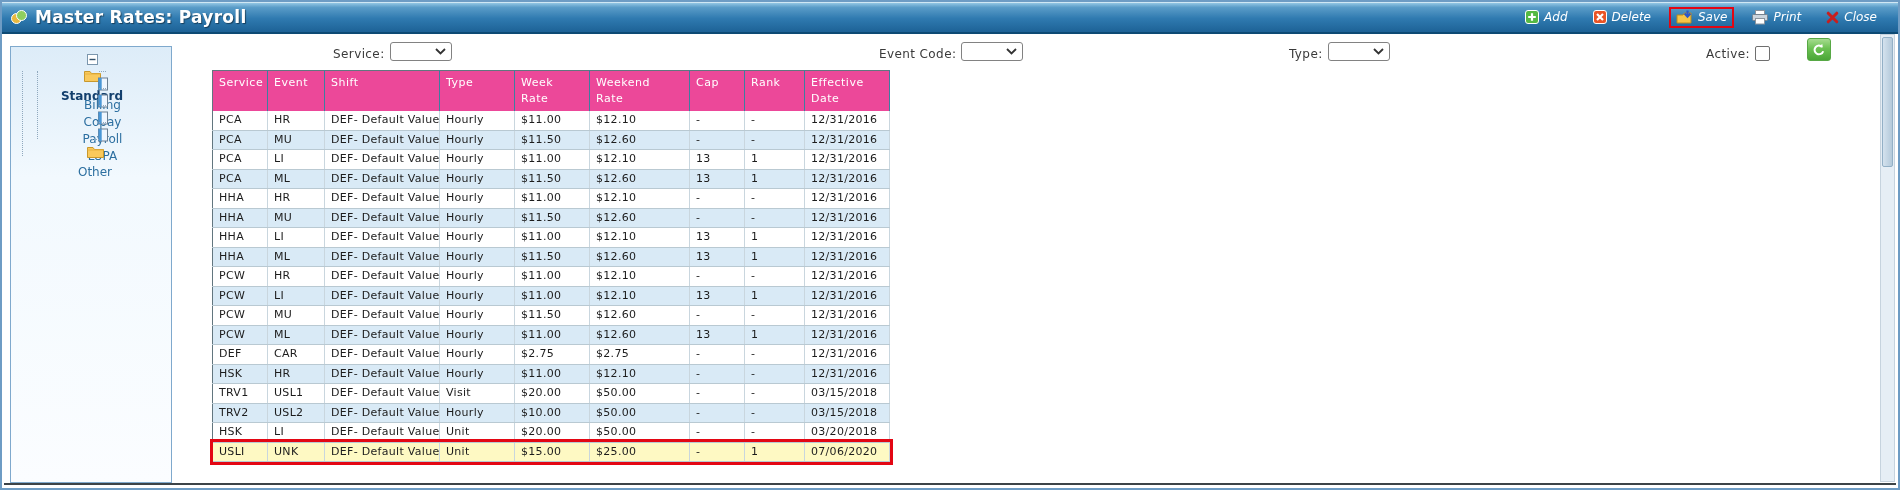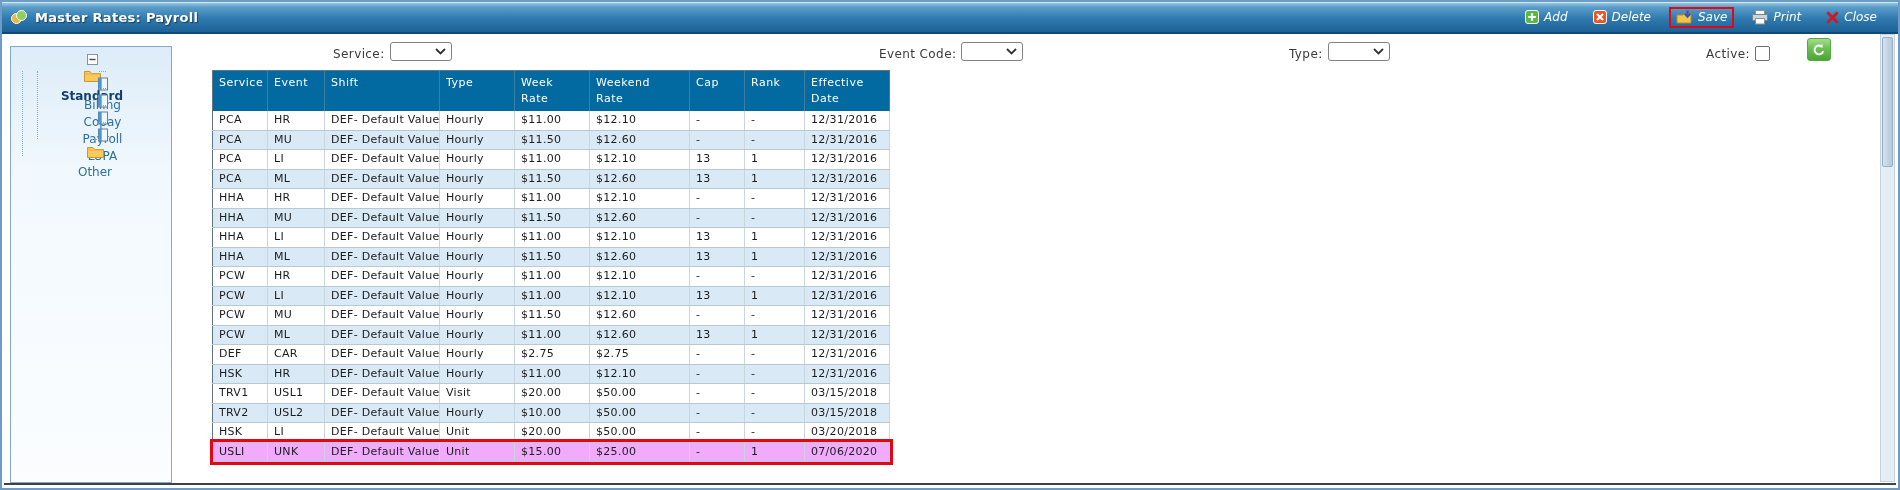--- a/index.html
+++ b/index.html
@@ -5,21 +5,21 @@
   html,body{margin:0;padding:0;width:1900px;height:490px;overflow:hidden;
     font-family:"DejaVu Sans","Liberation Sans",sans-serif;background:#fff;}
   .window{position:absolute;inset:0;border:2px solid #6e9cc4;box-sizing:border-box;background:#fff;}
 
   
   .titlebar{position:absolute;top:0;left:0;right:0;height:30px;
     background:linear-gradient(180deg,#9fd0ea 0%,#5a9cc8 18%,#2f7ab0 55%,#1d6296 100%);
     border-bottom:2px solid #0d4a74;display:flex;align-items:center;
     box-shadow:inset 0 1px 0 rgba(255,255,255,.55);}
   .title-icon{margin-left:8px;display:flex;align-items:center;}
-  .title-text{margin-left:7px;color:#fff;font-weight:bold;font-size:13px;
+  .title-text{margin-left:7px;color:#fff;font-weight:bold;font-size:17px;
     text-shadow:1px 1px 1px rgba(0,0,0,.45);letter-spacing:.3px;}
   .toolbar{margin-left:auto;display:flex;align-items:center;gap:11px;padding-right:14px;}
   .tbtn{display:flex;align-items:center;gap:5px;color:#fff;font-size:12px;
     border:2px solid transparent;padding:1px 5px;cursor:pointer;white-space:nowrap;font-style:italic;}
   .tbtn.hl{border-color:#e30613;}
   .tbtn svg{display:block;}
 
   
   .fgroup{position:absolute;top:39px;display:flex;align-items:flex-end;height:20px;margin-left:31px;}
   .flabel{font-size:12px;color:#3a3a3a;letter-spacing:.4px;margin-right:5px;}
@@ -41,29 +41,29 @@
   .root-line{margin-left:5px;border-left:1px dotted #8fa8bd;}
   .kids{margin-left:14px;border-left:1px dotted #8fa8bd;}
   .stub{width:7px;height:1px;border-top:1px dotted #8fa8bd;flex:0 0 auto;}
   .tlabel{color:#2c6fa0;cursor:pointer;}
   .tlabel.bold{color:#123f6d;font-weight:bold;}
   .expander{display:flex;align-items:center;cursor:pointer;}
 
   
   table.rates{position:absolute;left:210px;top:68px;border-collapse:collapse;table-layout:fixed;
     width:677px;border:1px solid #62767f;}
-  table.rates th{background:#0369a1;color:#fff;font-weight:normal;font-size:11px;text-align:left;
+  table.rates th{background:#ec4899;color:#fff;font-weight:normal;font-size:11px;text-align:left;
     padding:4px 6px 2px 6px;vertical-align:top;height:34px;border-right:1px solid #3d7ea0;
     letter-spacing:.5px;}
   table.rates th div{max-width:64px;line-height:16px;}
   table.rates td{font-size:11px;color:#1c1c1c;padding:2px 6px;line-height:14.5px;
     border-right:1px solid #c9d6de;border-bottom:1px solid #b9c9d2;white-space:nowrap;
     letter-spacing:.3px;overflow:hidden;}
   table.rates tbody tr:nth-child(even){background:#d9eaf6;}
-  table.rates tbody tr.sel{background:#f0abfc;}
+  table.rates tbody tr.sel{background:#fef9c3;}
   table.rates tbody tr.sel{outline:3px solid #e30613;}
 
   
   .vscroll{position:absolute;top:32px;right:3px;width:15px;bottom:6px;background:#e6eef5;
     border:1px solid #c6d3de;box-sizing:border-box;}
   .vthumb{margin:2px 1px;height:128px;background:linear-gradient(90deg,#d4e2ee,#b3c9da);
     border:1px solid #93b0c6;border-radius:2px;cursor:grab;}
   .bottom-line{position:absolute;left:2px;right:2px;bottom:3px;height:2px;background:#3c4347;}
 </style>
 </head>

